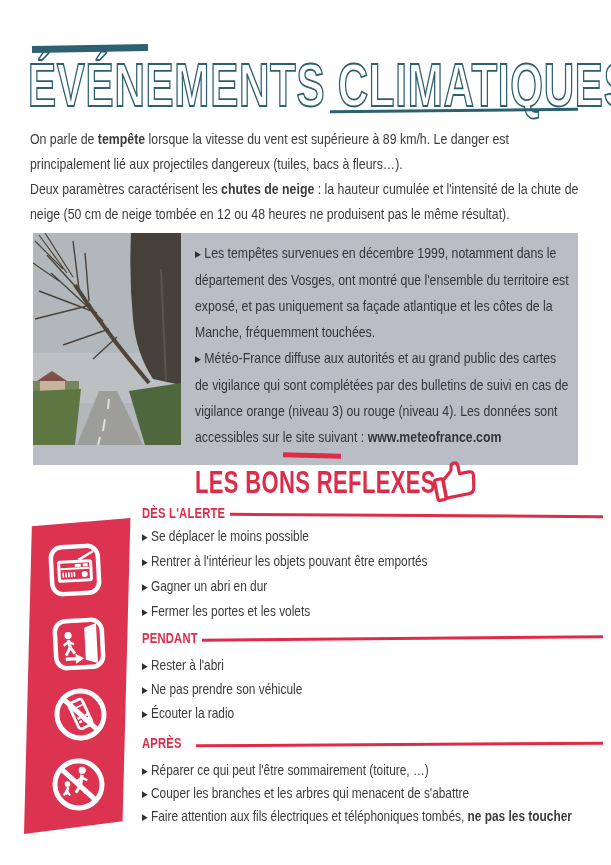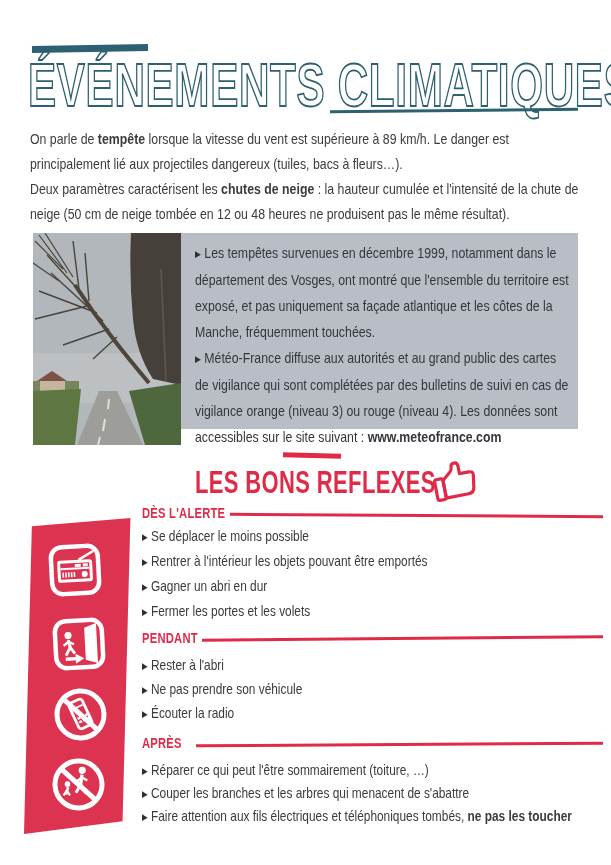--- a/index.html
+++ b/index.html
@@ -16,21 +16,21 @@
   .bar-under{position:absolute;left:330px;top:109px;width:248px;height:3px;background:#2d6070;
              transform:rotate(-0.6deg);}
 
   
   .intro{position:absolute;left:30px;top:127px;width:650px;font-size:14.5px;line-height:25px;
          transform:scaleX(0.85);transform-origin:left top;}
   .intro p{margin:0;}
   .b{font-weight:bold;}
 
   
-  .infobox{position:absolute;left:33px;top:233px;width:545px;height:196px;background:#b9bec6;}
+  .infobox{position:absolute;left:33px;top:233px;width:545px;height:232px;background:#b9bec6;}
   .photo{position:absolute;left:0;top:0;width:148px;height:212px;}
   .photo svg{display:block;width:100%;height:100%;}
   .infobox-text{position:absolute;left:162px;top:7px;width:445px;font-size:14.5px;line-height:26px;
                 color:#33363b;transform:scaleX(0.85);transform-origin:left top;}
   .infobox-text p{margin:0;}
   .tri{font-size:9px;color:#2f2f2f;vertical-align:1px;padding-right:4px;}
 
   
   .red-dash{position:absolute;left:283px;top:453px;width:58px;height:5px;background:#e02b48;
             transform:rotate(1.6deg);}

